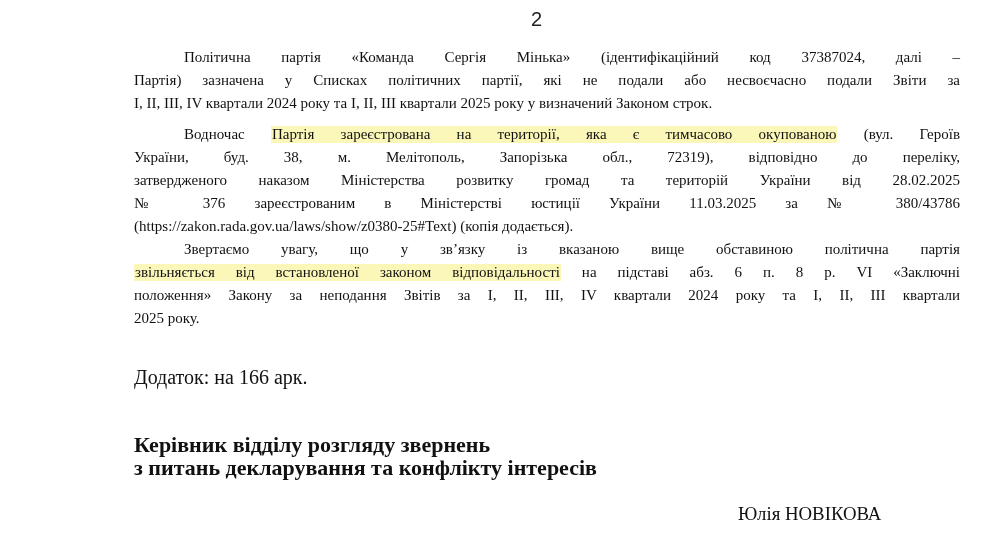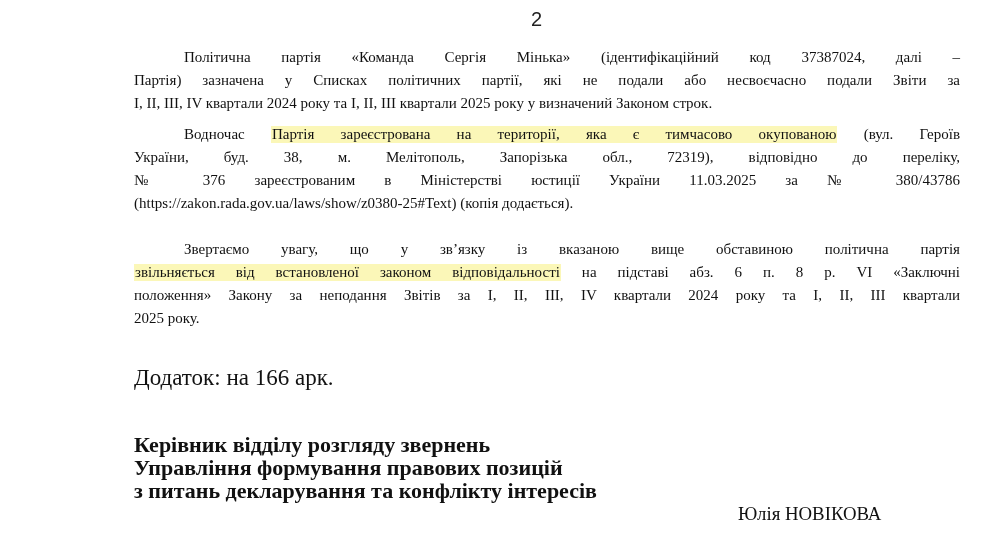--- a/index.html
+++ b/index.html
@@ -8,51 +8,51 @@
     .page-number { position: absolute; left: 531px; top: 8px; font-family: "Liberation Sans", "DejaVu Sans", sans-serif;
                    font-size: 20px; color: #222; }
     .body-text { position: absolute; left: 134px; width: 826px; font-size: 15px; line-height: 23px; }
     .line { display: block; height: 23px; white-space: nowrap; text-align: justify; text-align-last: justify; }
     .line.last { text-align-last: left; }
     .indent { padding-left: 50px; }
     .hl { background: #fbf7b8; padding: 0 1px; box-shadow: 0 1px 0 #fbf7b8; }
     .p1 { top: 46px; }
     .p2 { top: 123px; }
     .p3 { top: 238px; }
-    .appendix { position: absolute; left: 134px; top: 366px; font-size: 23px; line-height: 23px; }
+    .appendix { position: absolute; left: 134px; top: 366px; font-size: 20px; line-height: 23px; }
     .signature { position: absolute; left: 134px; top: 433px; font-size: 22px; line-height: 23px; font-weight: bold; }
     .signature .sline { display: block; height: 23px; white-space: nowrap; }
     .signer { position: absolute; left: 738px; top: 502px; font-size: 18.8px; font-weight: normal; line-height: 23px; white-space: nowrap; }
   </style>
 </head>
 <body>
 
 <div class="page-number">2</div>
 
 <div class="body-text p1">
   <span class="line indent">Політична партія «Команда Сергія Мінька» (ідентифікаційний код 37387024, далі –</span>
   <span class="line">Партія) зазначена у Списках політичних партії, які не подали або несвоєчасно подали Звіти за</span>
   <span class="line last">I, II, III, IV квартали 2024 року та I, II, III квартали 2025 року у визначений Законом строк.</span>
 </div>
 
 <div class="body-text p2">
   <span class="line indent"><span>Водночас </span><span class="hl">Партія зареєстрована на території, яка є тимчасово окупованою</span><span> (вул. Героїв</span></span>
   <span class="line">України, буд. 38, м. Мелітополь, Запорізька обл., 72319), відповідно до переліку,</span>
+  <span class="line">затвердженого наказом Міністерства розвитку громад та територій України від 28.02.2025</span>
   <span class="line">№ 376 зареєстрованим в Міністерстві юстиції України 11.03.2025 за № 380/43786</span>
   <span class="line last">(https://zakon.rada.gov.ua/laws/show/z0380-25#Text) (копія додається).</span>
 </div>
 
 <div class="body-text p3">
   <span class="line indent">Звертаємо увагу, що у зв’язку із вказаною вище обставиною політична партія</span>
   <span class="line"><span class="hl">звільняється від встановленої законом відповідальності</span><span> на підставі абз. 6 п. 8 р. VI «Заключні</span></span>
   <span class="line">положення» Закону за неподання Звітів за I, II, III, IV квартали 2024 року та I, II, III квартали</span>
   <span class="line last">2025 року.</span>
 </div>
 
 <div class="appendix">Додаток: на 166 арк.</div>
 
 <div class="signature">
   <span class="sline">Керівник відділу розгляду звернень</span>
-  <span class="sline">Управління формування правових позицій</span>
   <span class="sline">з питань декларування та конфлікту інтересів</span>
 </div>
 
 <div class="signer">Юлія НОВІКОВА</div>
 
 </body></html>

